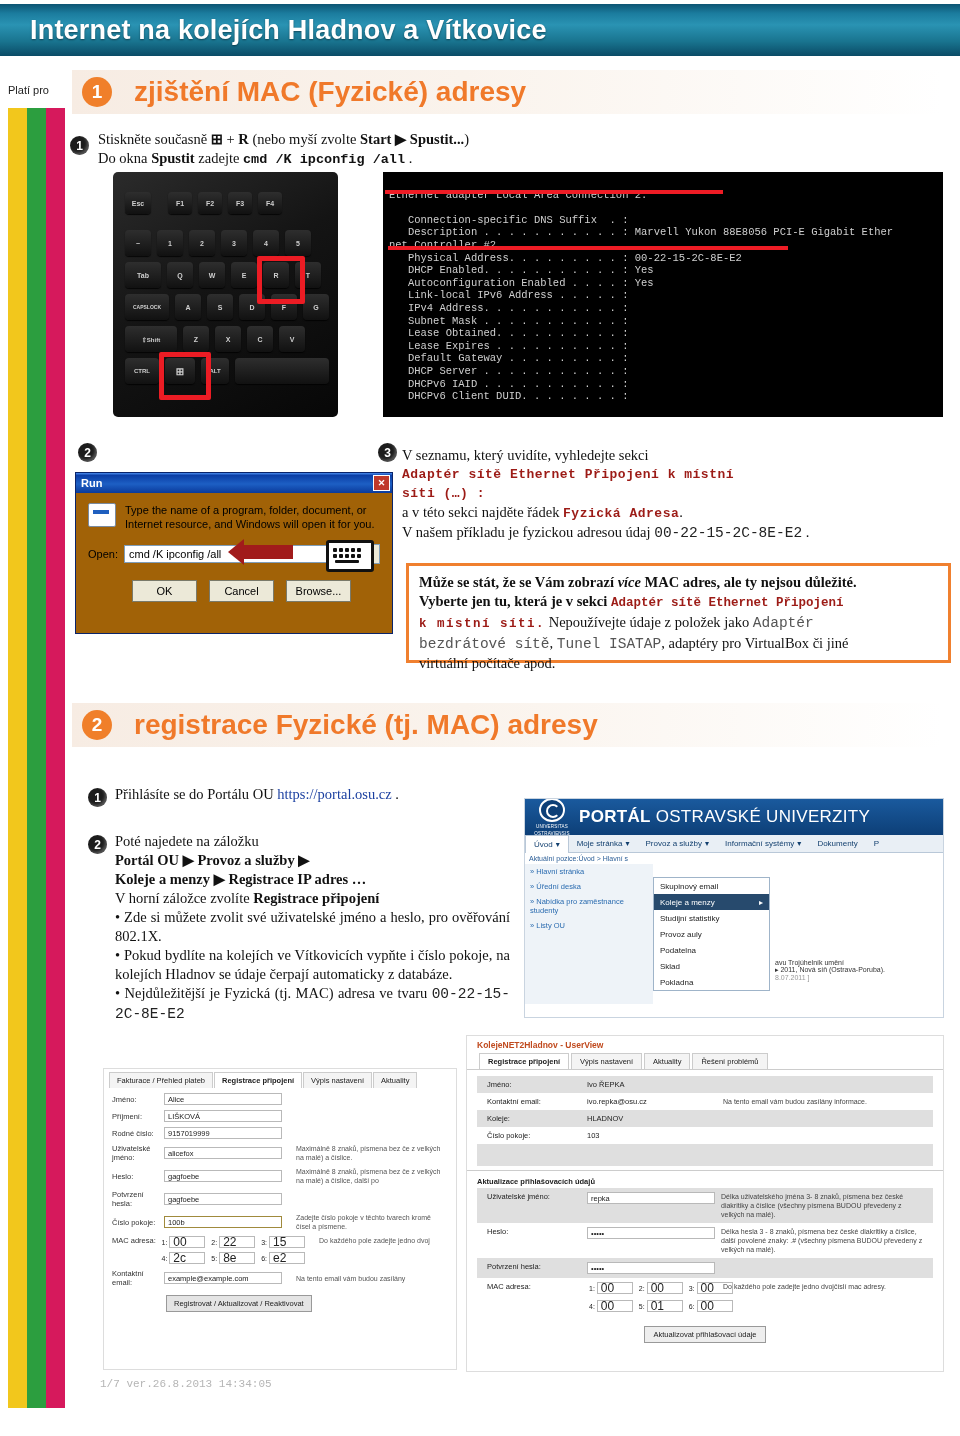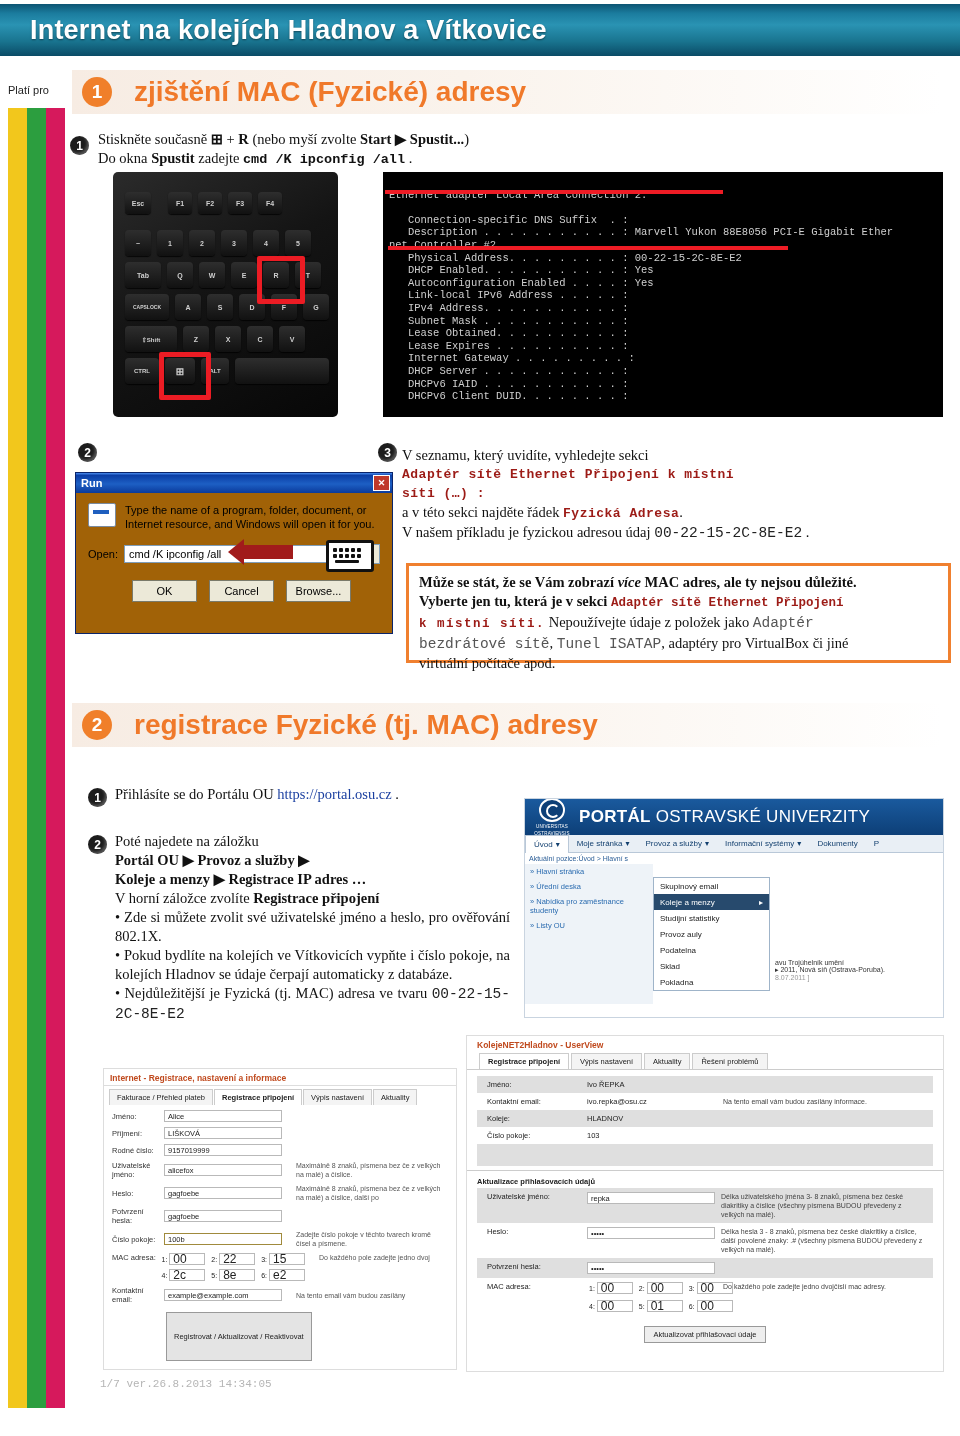--- a/index.html
+++ b/index.html
@@ -212,21 +212,21 @@
   .frow{display:flex;align-items:center;margin:5px 0 0 8px;}
   .flbl{width:52px;font-size:7.5px;color:#333;line-height:9px;}
   .fin{width:118px;height:12px;border:1px solid #b9b9b9;background:#fff;
     font-size:7.5px;padding-left:3px;display:flex;align-items:center;box-sizing:border-box;}
   .fin.hl{border:1px solid #a08a3c;}
   .fhint{margin-left:14px;font-size:7px;color:#555;line-height:9px;width:150px;}
   .macrow{display:flex;align-items:center;gap:6px;margin-left:2px;}
   .macfield{display:flex;align-items:center;gap:2px;font-size:7px;}
   .macbox{width:36px;height:12px;border:1px solid #b9b9b9;background:#fff;font-size:12px;
     padding-left:3px;display:flex;align-items:center;box-sizing:border-box;}
-  .fbtn{margin:8px 0 0 62px;border:1px solid #999;background:#e4e4e4;padding:19px 7px;
+  .fbtn{margin:8px 0 0 62px;border:1px solid #999;background:#e4e4e4;padding:3px 7px;
     font-size:7.5px;display:inline-block;}
 
   
   .form-r{
     position:absolute;left:466px;top:1035px;width:476px;height:335px;
     background:#fff;border:1px solid #ddd;overflow:hidden;
     font-family:"Liberation Sans",sans-serif;font-size:7.5px;color:#222;
   }
   .form-r .ftitle{color:#c04a1e;font-weight:bold;font-size:8.5px;padding:4px 8px 3px 10px;}
   .r-tabs{display:flex;gap:2px;padding:0 0 0 12px;border-bottom:1px solid #ccc;}
@@ -333,21 +333,21 @@
 <span>   Description . . . . . . . . . . . : Marvell Yukon 88E8056 PCI-E Gigabit Ether</span>
 <span>net Controller #2</span>
 <span>   Physical Address. . . . . . . . . : 00-22-15-2C-8E-E2</span>
 <span>   DHCP Enabled. . . . . . . . . . . : Yes</span>
 <span>   Autoconfiguration Enabled . . . . : Yes</span>
 <span>   Link-local IPv6 Address . . . . . :</span>
 <span>   IPv4 Address. . . . . . . . . . . :</span>
 <span>   Subnet Mask . . . . . . . . . . . :</span>
 <span>   Lease Obtained. . . . . . . . . . :</span>
 <span>   Lease Expires . . . . . . . . . . :</span>
-<span>   Internet Gateway . . . . . . . . . :</span>
+<span>   Default Gateway . . . . . . . . . :</span>
 <span>   DHCP Server . . . . . . . . . . . :</span>
 <span>   DHCPv6 IAID . . . . . . . . . . . :</span>
 <span>   DHCPv6 Client DUID. . . . . . . . :</span>
 <span></span>
 <span>   DNS Servers . . . . . . . . . . . :</span>
 <span></span>
 
 
 
 </div>
@@ -517,21 +517,20 @@
       </div>
   </div>
   <div class="portal-news">
     <div>avu Trojúhelník umění</div>
     <div>▸ 2011, Nová síň (Ostrava-Poruba).</div>
     <div style="color:#999;">8.07.2011 ]</div>
   </div>
 </div>
 
 <div class="form-l">
-  <div class="ftitle">Internet - Registrace, nastavení a informace</div>
   <div class="tabs">
     <div class="tb">Fakturace / Přehled plateb</div>
     <div class="tb active">Registrace připojení</div>
     <div class="tb">Výpis nastavení</div>
     <div class="tb">Aktuality</div>
   </div>
 
   <div class="frow">
     <span class="flbl">Jméno:</span>
     <span class="fin">Alice</span>

